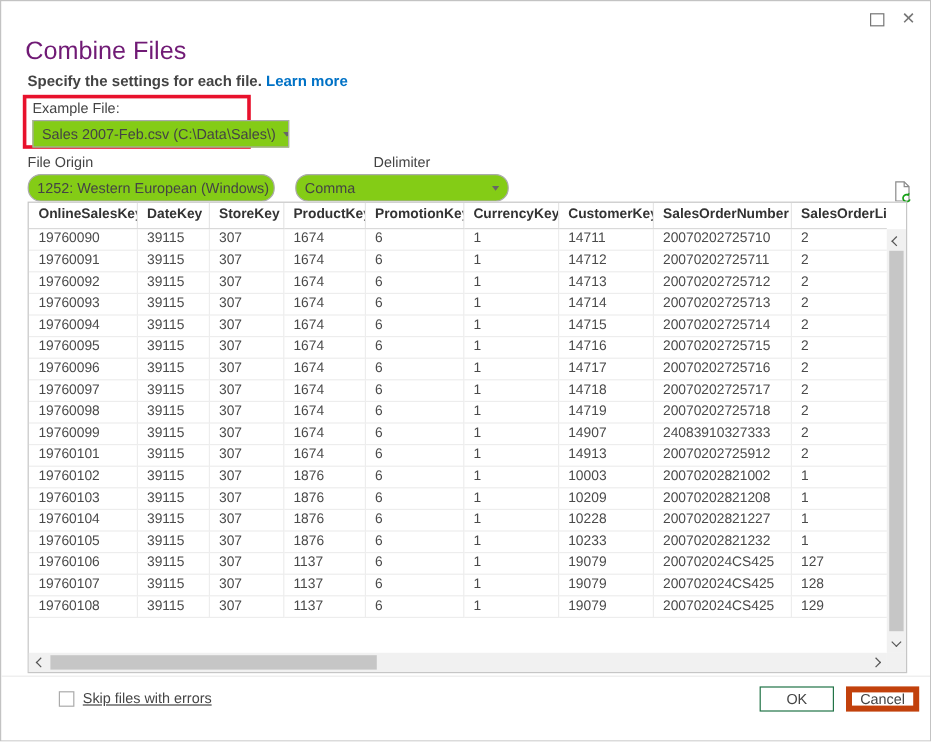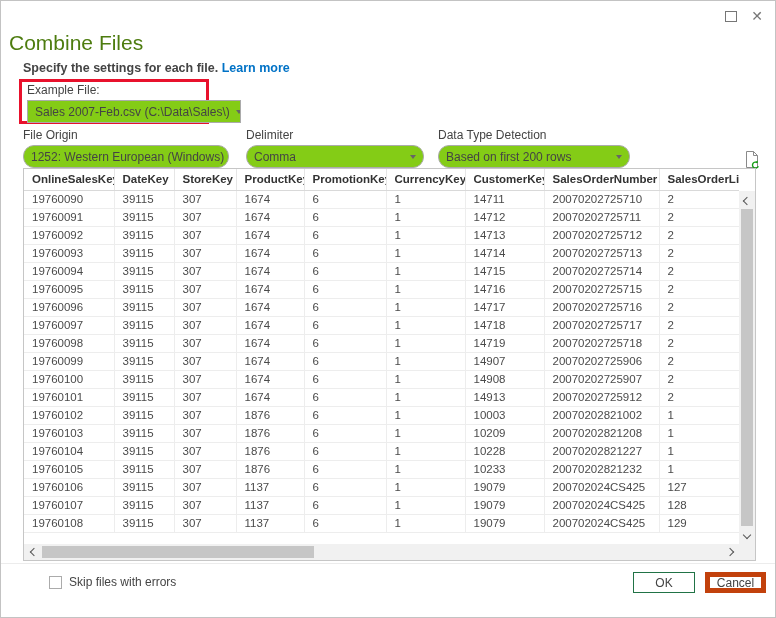--- a/index.html
+++ b/index.html
@@ -10,41 +10,41 @@
     position:relative; width:776px; height:618px;
     background:#fff; border:1px solid #c3c3c3; overflow:hidden;
   }
 
   
   .win-controls { position:absolute; top:8px; right:12px; display:flex; gap:14px; align-items:center; }
   .btn-max { width:12px; height:11px; border:1px solid #767676; background:#fff; cursor:pointer; }
   .btn-close { font-size:14px; color:#767676; line-height:14px; cursor:pointer; font-family:"DejaVu Sans",sans-serif; }
 
   
-  .title { position:absolute; left:8px; top:30px; font-size:21px; font-weight:400; color:#4d7c0f; }
+  .title { position:absolute; left:20px; top:30px; font-size:21px; font-weight:400; color:#701a75; }
   .subtitle { position:absolute; left:22px; top:60px; font-size:12.5px; color:#444;font-weight:bold; }
   .subtitle a { color:#0072c6; text-decoration:none; cursor:pointer; }
 
   
   .callout { position:absolute; left:18px; top:78px; width:190px; height:45px;
              border:3px solid #e8112c; padding:1px 0 0 5px; }
   .field-label { font-size:12px; color:#444; margin-bottom:3px; }
 
   .dropdown { height:23px; background:#84cc16; border:1px solid #ababab;
               display:flex; align-items:center; justify-content:space-between;
               padding:0 7px; font-size:12px; color:#444; cursor:pointer; white-space:nowrap; overflow:hidden; }
   .caret { width:0; height:0; border-left:3.5px solid transparent; border-right:3.5px solid transparent;
            border-top:4px solid #666; flex:none; margin-left:6px; }
   .callout .dropdown { width:214px; }
 
   
   .setting { position:absolute; top:127px; }
   .setting .dropdown { margin-top:3px;border-radius:11px; }
   .s-origin { left:22px; width:206px; }
-  .s-delim  { left:245px; width:178px; }
+  .s-delim  { left:245px; width:178px;text-align:center; }
   .s-dtype  { left:437px; width:192px; }
 
   .refresh-file { position:absolute; left:742px; top:149px; width:18px; height:21px; cursor:pointer; }
 
   
   .tablebox { position:absolute; left:22px; top:167px; width:733px; height:393px;
               border:1px solid #c6c6c6; background:#fff; }
   .gridclip { position:absolute; left:0; top:0; right:16px; bottom:16px; overflow:hidden; }
   table.preview { border-collapse:collapse; table-layout:fixed; width:717px; font-size:11.5px; }
   table.preview th { font-weight:bold; color:#333; text-align:left; height:21px; padding:0 8px;
@@ -66,21 +66,21 @@
   .chev-down  { transform:rotate(-45deg); margin-bottom:3px; }
   .chev-left  { transform:rotate(45deg);  margin-left:3px; }
   .chev-right { transform:rotate(225deg); margin-right:3px; }
   .vthumb { position:absolute; left:2px; width:12px; top:18px; bottom:18px; background:#c6c6c6; cursor:grab; }
   .hthumb { position:absolute; top:2px; height:12px; left:18px; width:272px; background:#c6c6c6; cursor:grab; }
 
   
   .footer-divider { position:absolute; left:0; right:0; top:562px; height:1px; background:#ececec; }
   .skip-check { position:absolute; left:48px; top:574px; display:flex; align-items:center; gap:7px; cursor:pointer; }
   .checkbox { width:13px; height:13px; border:1px solid #ababab; background:#fff; flex:none; }
-  .skip-check span.lbl { font-size:12px; color:#444; }
+  .skip-check span.lbl { font-size:12px; color:#444;text-decoration:underline; }
   .btn { position:absolute; top:571px; height:21px; background:#fff; font-size:12px; color:#444;
          display:flex; align-items:center; justify-content:center; cursor:pointer;
          font-family:"Liberation Sans","DejaVu Sans",sans-serif; }
   .btn-ok { left:632px; width:62px; border:1px solid #217346; }
   .btn-cancel { left:704px; width:61px; border:5px solid #c2410c; }
 </style>
 </head>
 <body>
 
 <div class="dialog">
@@ -108,27 +108,20 @@
     <div class="field-label">File Origin</div>
     <div class="dropdown">
       <span>1252: Western European (Windows)</span>
 
     </div>
   </div>
   <div class="setting s-delim">
     <div class="field-label">Delimiter</div>
     <div class="dropdown">
       <span>Comma</span>
-      <span class="caret"></span>
-    </div>
-  </div>
-  <div class="setting s-dtype">
-    <div class="field-label">Data Type Detection</div>
-    <div class="dropdown">
-      <span>Based on first 200 rows</span>
       <span class="caret"></span>
     </div>
   </div>
 
   <div class="refresh-file">
     <svg width="18" height="21" viewBox="0 0 18 21">
       <path d="M3.5 1.5 h7 l4 4 v12 h-11 z" fill="#fff" stroke="#8a8a8a" stroke-width="1"></path>
       <path d="M10.5 1.5 v4 h4" fill="none" stroke="#8a8a8a" stroke-width="1"></path>
       <path d="M15.3 16.2 a3 3 0 1 1 -0.9 -3.4" fill="none" stroke="#16a016" stroke-width="1.4"></path>
       <path d="M14.9 10.6 l-0.4 2.4 l-2.3 -0.9 z" fill="#16a016"></path>
@@ -263,32 +256,21 @@
               <td>2</td>
             </tr>
             <tr>
               <td>19760099</td>
               <td>39115</td>
               <td>307</td>
               <td>1674</td>
               <td>6</td>
               <td>1</td>
               <td>14907</td>
-              <td>20070202725906</td>
-              <td>2</td>
-            </tr>
-            <tr>
-              <td>19760100</td>
-              <td>39115</td>
-              <td>307</td>
-              <td>1674</td>
-              <td>6</td>
-              <td>1</td>
-              <td>14908</td>
-              <td>20070202725907</td>
+              <td>24083910327333</td>
               <td>2</td>
             </tr>
             <tr>
               <td>19760101</td>
               <td>39115</td>
               <td>307</td>
               <td>1674</td>
               <td>6</td>
               <td>1</td>
               <td>14913</td>

